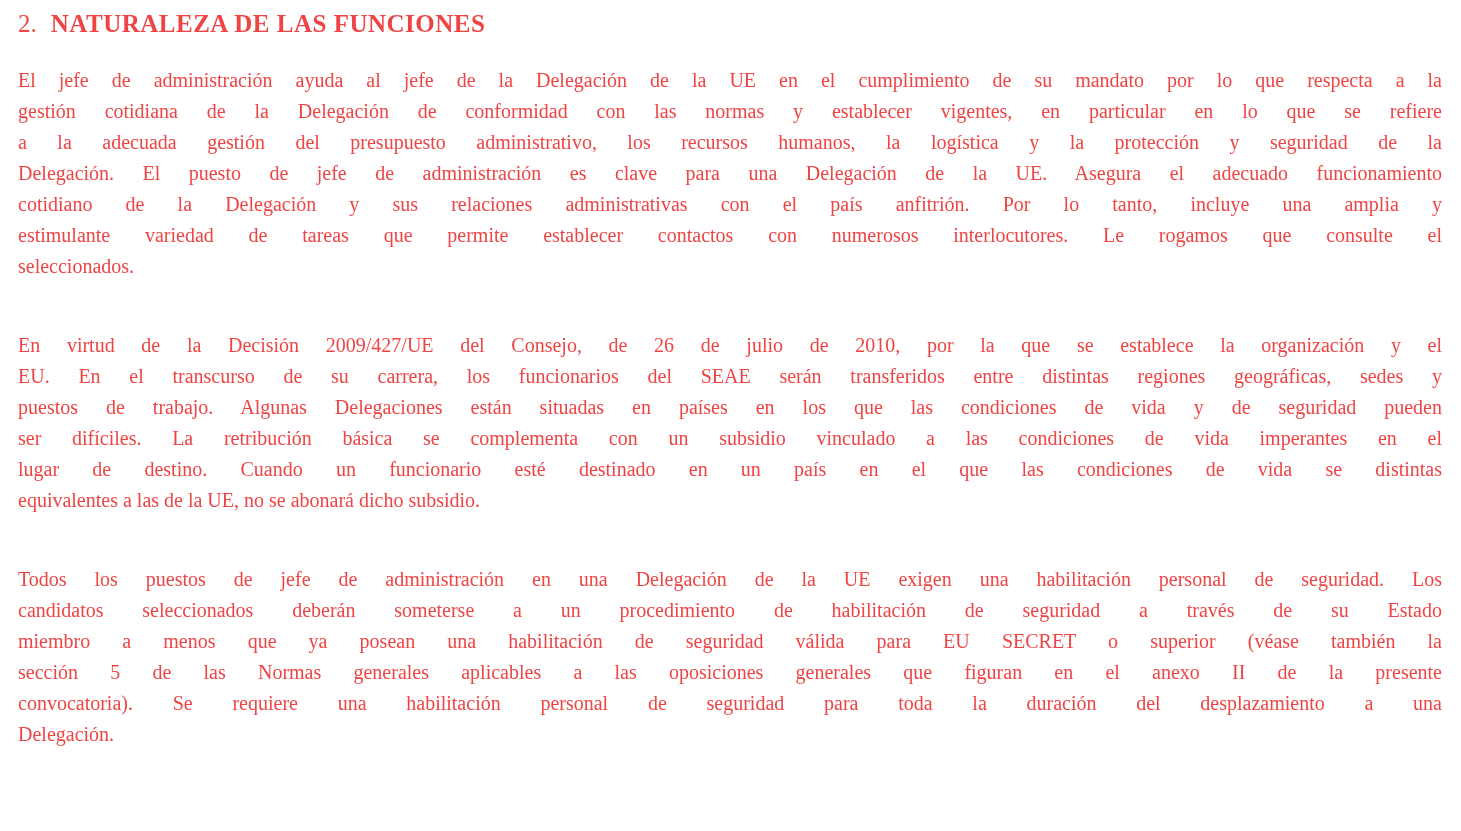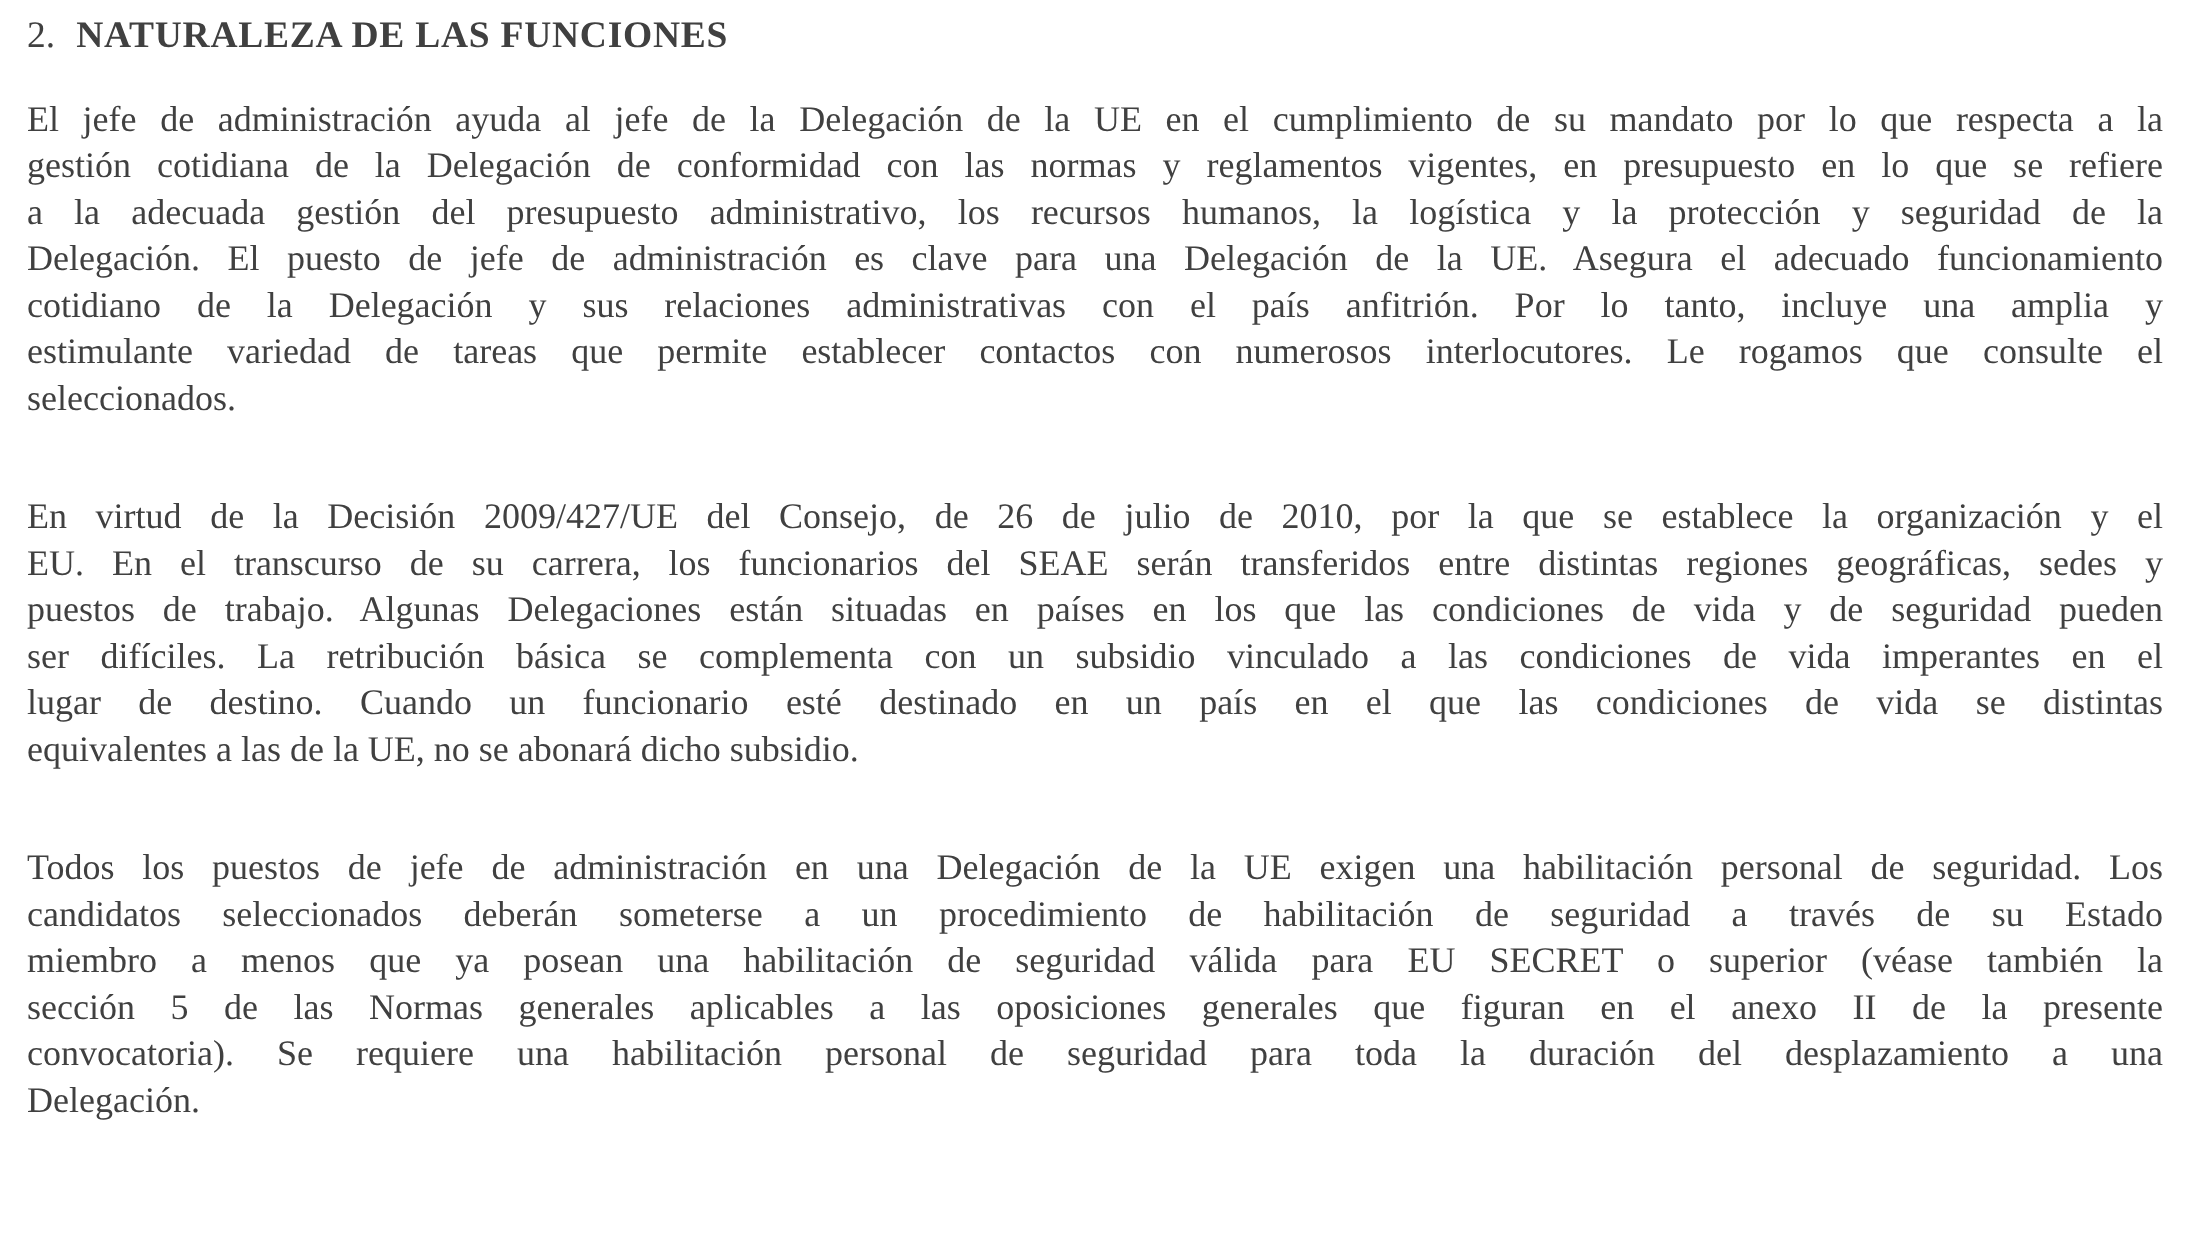--- a/index.html
+++ b/index.html
@@ -9,21 +9,21 @@
     height: 831px;
     background: #ffffff;
     overflow: hidden;
   }
 
   .page {
     width: 1461px;
     height: 831px;
     padding: 8px 19px 0 18px;
     font-family: "Liberation Serif", "DejaVu Serif", serif;
-    color: #404040;
+    color: #ef4444;
   }
 
   .heading {
     font-size: 25px;
     line-height: 31px;
     margin-bottom: 26px;
     white-space: nowrap;
   }
 
   .heading .section-number {
@@ -38,21 +38,21 @@
 
   .paragraph {
     margin-bottom: 48px;
   }
 
   .paragraph:last-child {
     margin-bottom: 12px;
   }
 
   .text-line {
-    font-size: 24px;
+    font-size: 20px;
     line-height: 31px;
     text-align: justify;
     text-align-last: justify;
     text-justify: inter-word;
   }
 
   .text-line.last-line {
     text-align: right;
     text-align-last: left;
   }
@@ -61,21 +61,21 @@
 <body>
 
 <div class="page">
 
   <div class="heading">
     <span class="section-number">2.</span><span class="section-title">NATURALEZA DE LAS FUNCIONES</span>
   </div>
 
   <div class="paragraph">
     <div class="text-line">El jefe de administración ayuda al jefe de la Delegación de la UE en el cumplimiento de su mandato por lo que respecta a la</div>
-    <div class="text-line">gestión cotidiana de la Delegación de conformidad con las normas y reglamentos vigentes, en presupuesto en lo que se refiere</div>
+    <div class="text-line">gestión cotidiana de la Delegación de conformidad con las normas y establecer vigentes, en particular en lo que se refiere</div>
     <div class="text-line">a la adecuada gestión del presupuesto administrativo, los recursos humanos, la logística y la protección y seguridad de la</div>
     <div class="text-line">Delegación. El puesto de jefe de administración es clave para una Delegación de la UE. Asegura el adecuado funcionamiento</div>
     <div class="text-line">cotidiano de la Delegación y sus relaciones administrativas con el país anfitrión. Por lo tanto, incluye una amplia y</div>
     <div class="text-line">estimulante variedad de tareas que permite establecer contactos con numerosos interlocutores. Le rogamos que consulte el</div>
     <div class="text-line last-line">seleccionados.</div>
   </div>
 
   <div class="paragraph">
     <div class="text-line">En virtud de la Decisión 2009/427/UE del Consejo, de 26 de julio de 2010, por la que se establece la organización y el</div>
     <div class="text-line">EU. En el transcurso de su carrera, los funcionarios del SEAE serán transferidos entre distintas regiones geográficas, sedes y</div>

